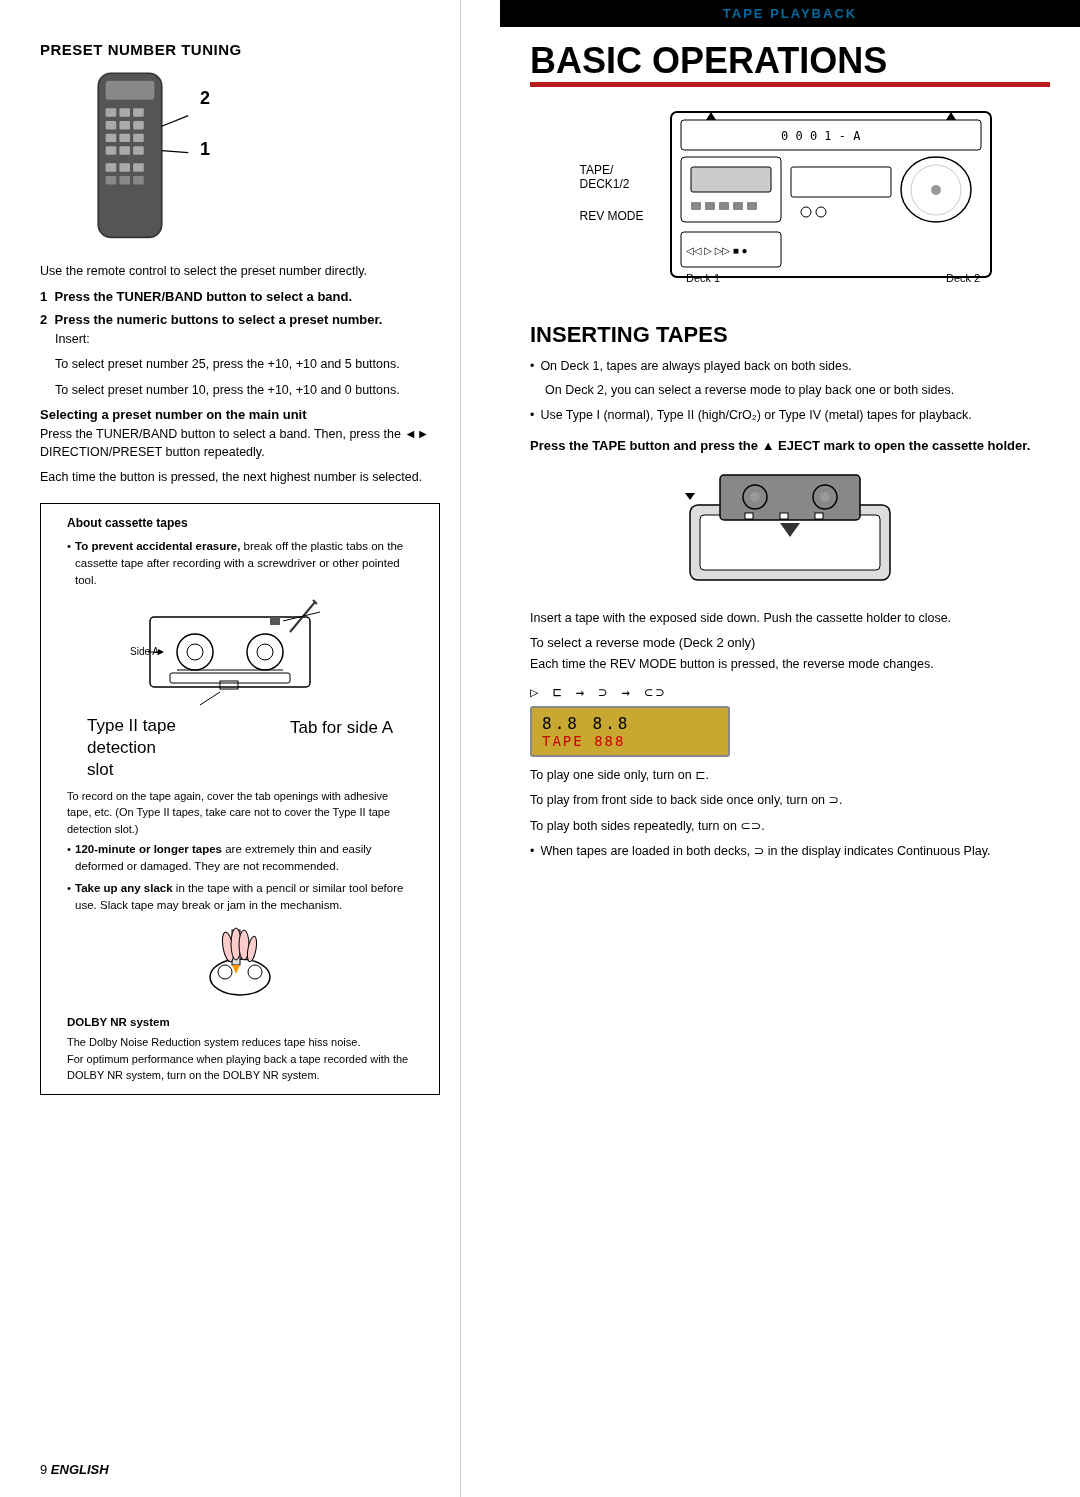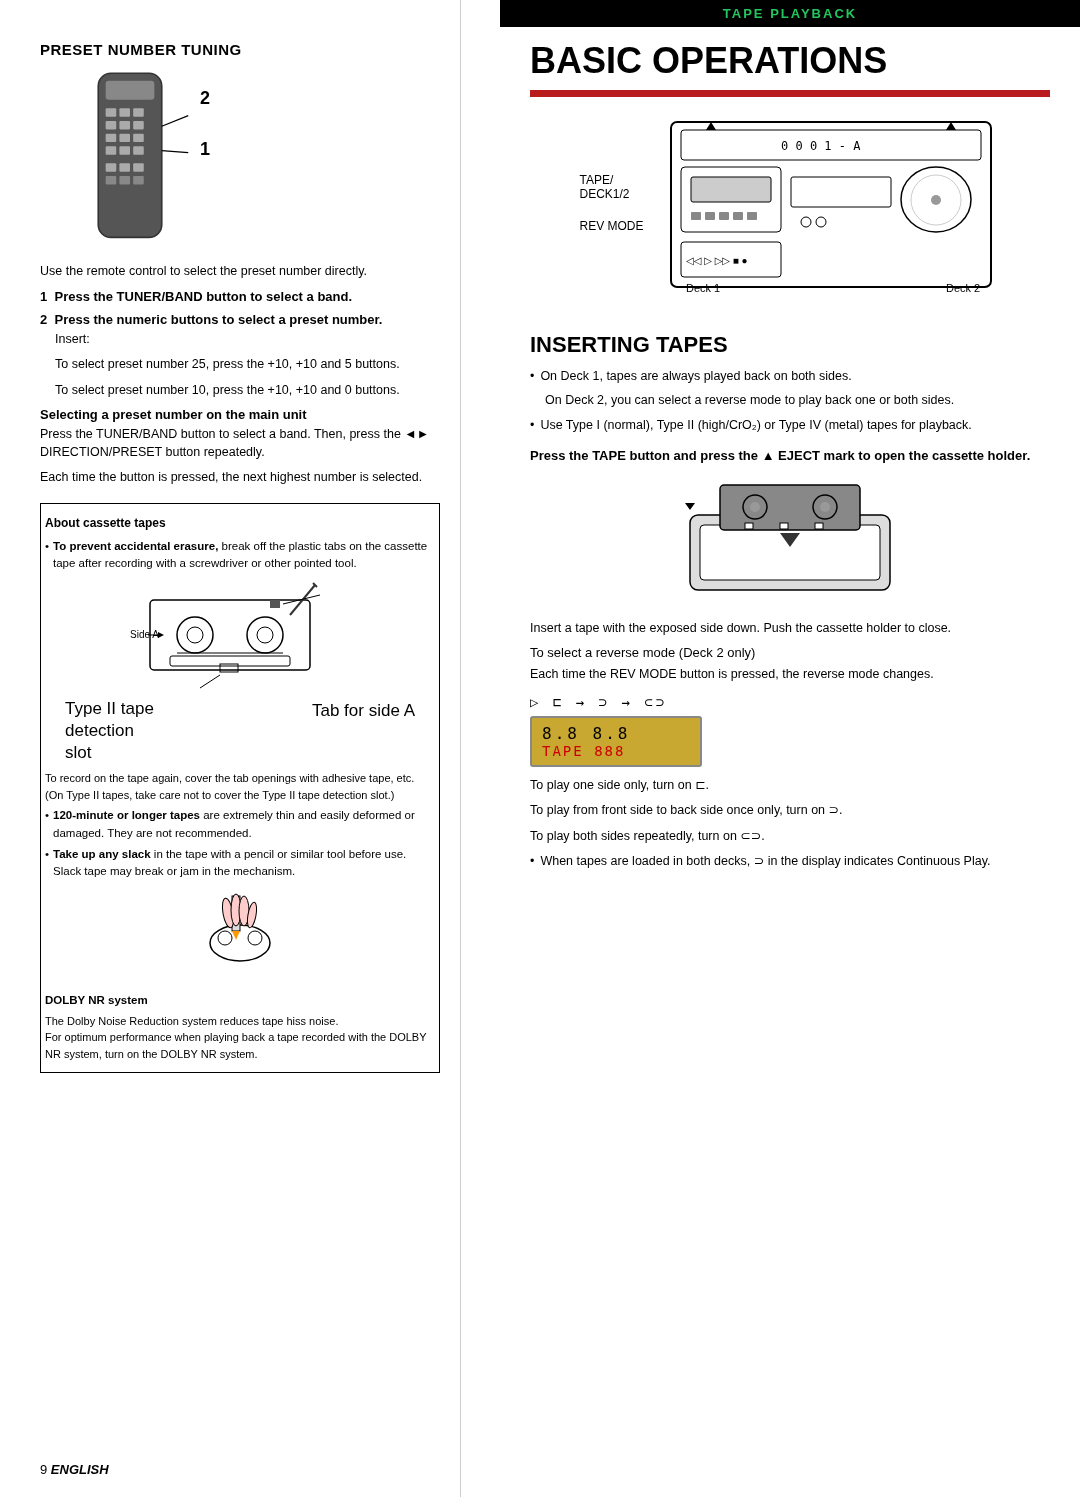--- a/index.html
+++ b/index.html
@@ -12,21 +12,21 @@
       color: #000;
       position: relative;
     }
 
     
     .header-bar {
       position: absolute;
       top: 0; right: 0;
       width: 580px;
       background: #000;
-      color: #22c55e;
+      color: #0369a1;
       text-align: center;
       padding: 6px 0;
       font-weight: bold;
       font-size: 13px;
       letter-spacing: 2px;
     }
 
     
     .left-col {
       position: absolute;
@@ -48,22 +48,22 @@
       font-size: 15px;
       font-weight: bold;
       margin-bottom: 10px;
       letter-spacing: 0.5px;
     }
 
     .section-title-large {
       font-size: 36px;
       font-weight: bold;
       margin-bottom: 15px;
-      border-bottom: 7px solid #b91c1c;
-      padding-bottom: 8px;
+      border-bottom: 5px solid #b91c1c;
+      padding-bottom: 0;
     }
 
     .section-title-medium {
       font-size: 22px;
       font-weight: bold;
       margin-bottom: 10px;
     }
 
     
     .remote-container {
@@ -108,21 +108,21 @@
     .bold-label {
       font-weight: bold;
       font-size: 13px;
       margin-top: 10px;
       margin-bottom: 4px;
     }
 
     
     .info-box {
       border: 1px solid #000;
-      padding: 10px 4px;
+      padding: 10px 26px;
       margin-top: 20px;
       font-size: 11.5px;
       line-height: 1.5;
     }
 
     .info-box-title {
       font-weight: bold;
       margin-bottom: 6px;
       font-size: 12px;
     }
@@ -144,21 +144,21 @@
       display: flex;
       justify-content: center;
       margin: 8px 0;
       position: relative;
     }
 
     
     .dolby-title {
       font-weight: bold;
       font-size: 11.5px;
-      margin-top: 24px;
+      margin-top: 12px;
       margin-bottom: 3px;
     }
 
     
     .stereo-diagram {
       display: flex;
       align-items: center;
       justify-content: center;
       margin-bottom: 20px;
       position: relative;
@@ -487,21 +487,21 @@
     </svg>
   </div>
 
   <p class="instruction-text">Insert a tape with the exposed side down. Push the cassette holder to close.</p>
 
   <p class="reverse-mode-bold">To select a reverse mode (Deck 2 only)</p>
   <p class="instruction-text">Each time the REV MODE button is pressed, the reverse mode changes.</p>
 
   <div style="margin: 10px 0;">
     <div class="display-row1" style="font-size:14px; letter-spacing:3px; margin-bottom:6px; font-family: monospace;">▷ ⊏ → ⊃ → ⊂⊃</div>
-    <div style="background:#c8a830; border:2px solid #888; padding:6px 10px; display:inline-block; width:172px; border-radius:3px;">
+    <div style="background:#c8a830; border:2px solid #888; padding:6px 10px; display:inline-block; width:200px; border-radius:3px;">
       <div style="font-family:monospace; font-size:16px; letter-spacing:3px;">8.8 8.8</div>
       <div style="font-family:monospace; font-size:14px; letter-spacing:2px; color:#c00;">TAPE 888</div>
     </div>
   </div>
 
   <p class="instruction-text mt8">To play one side only, turn on ⊏.</p>
   <p class="instruction-text">To play from front side to back side once only, turn on ⊃.</p>
   <p class="instruction-text">To play both sides repeatedly, turn on ⊂⊃.</p>
   <div class="bullet-item mt4">
     <span>When tapes are loaded in both decks, ⊃ in the display indicates Continuous Play.</span>

